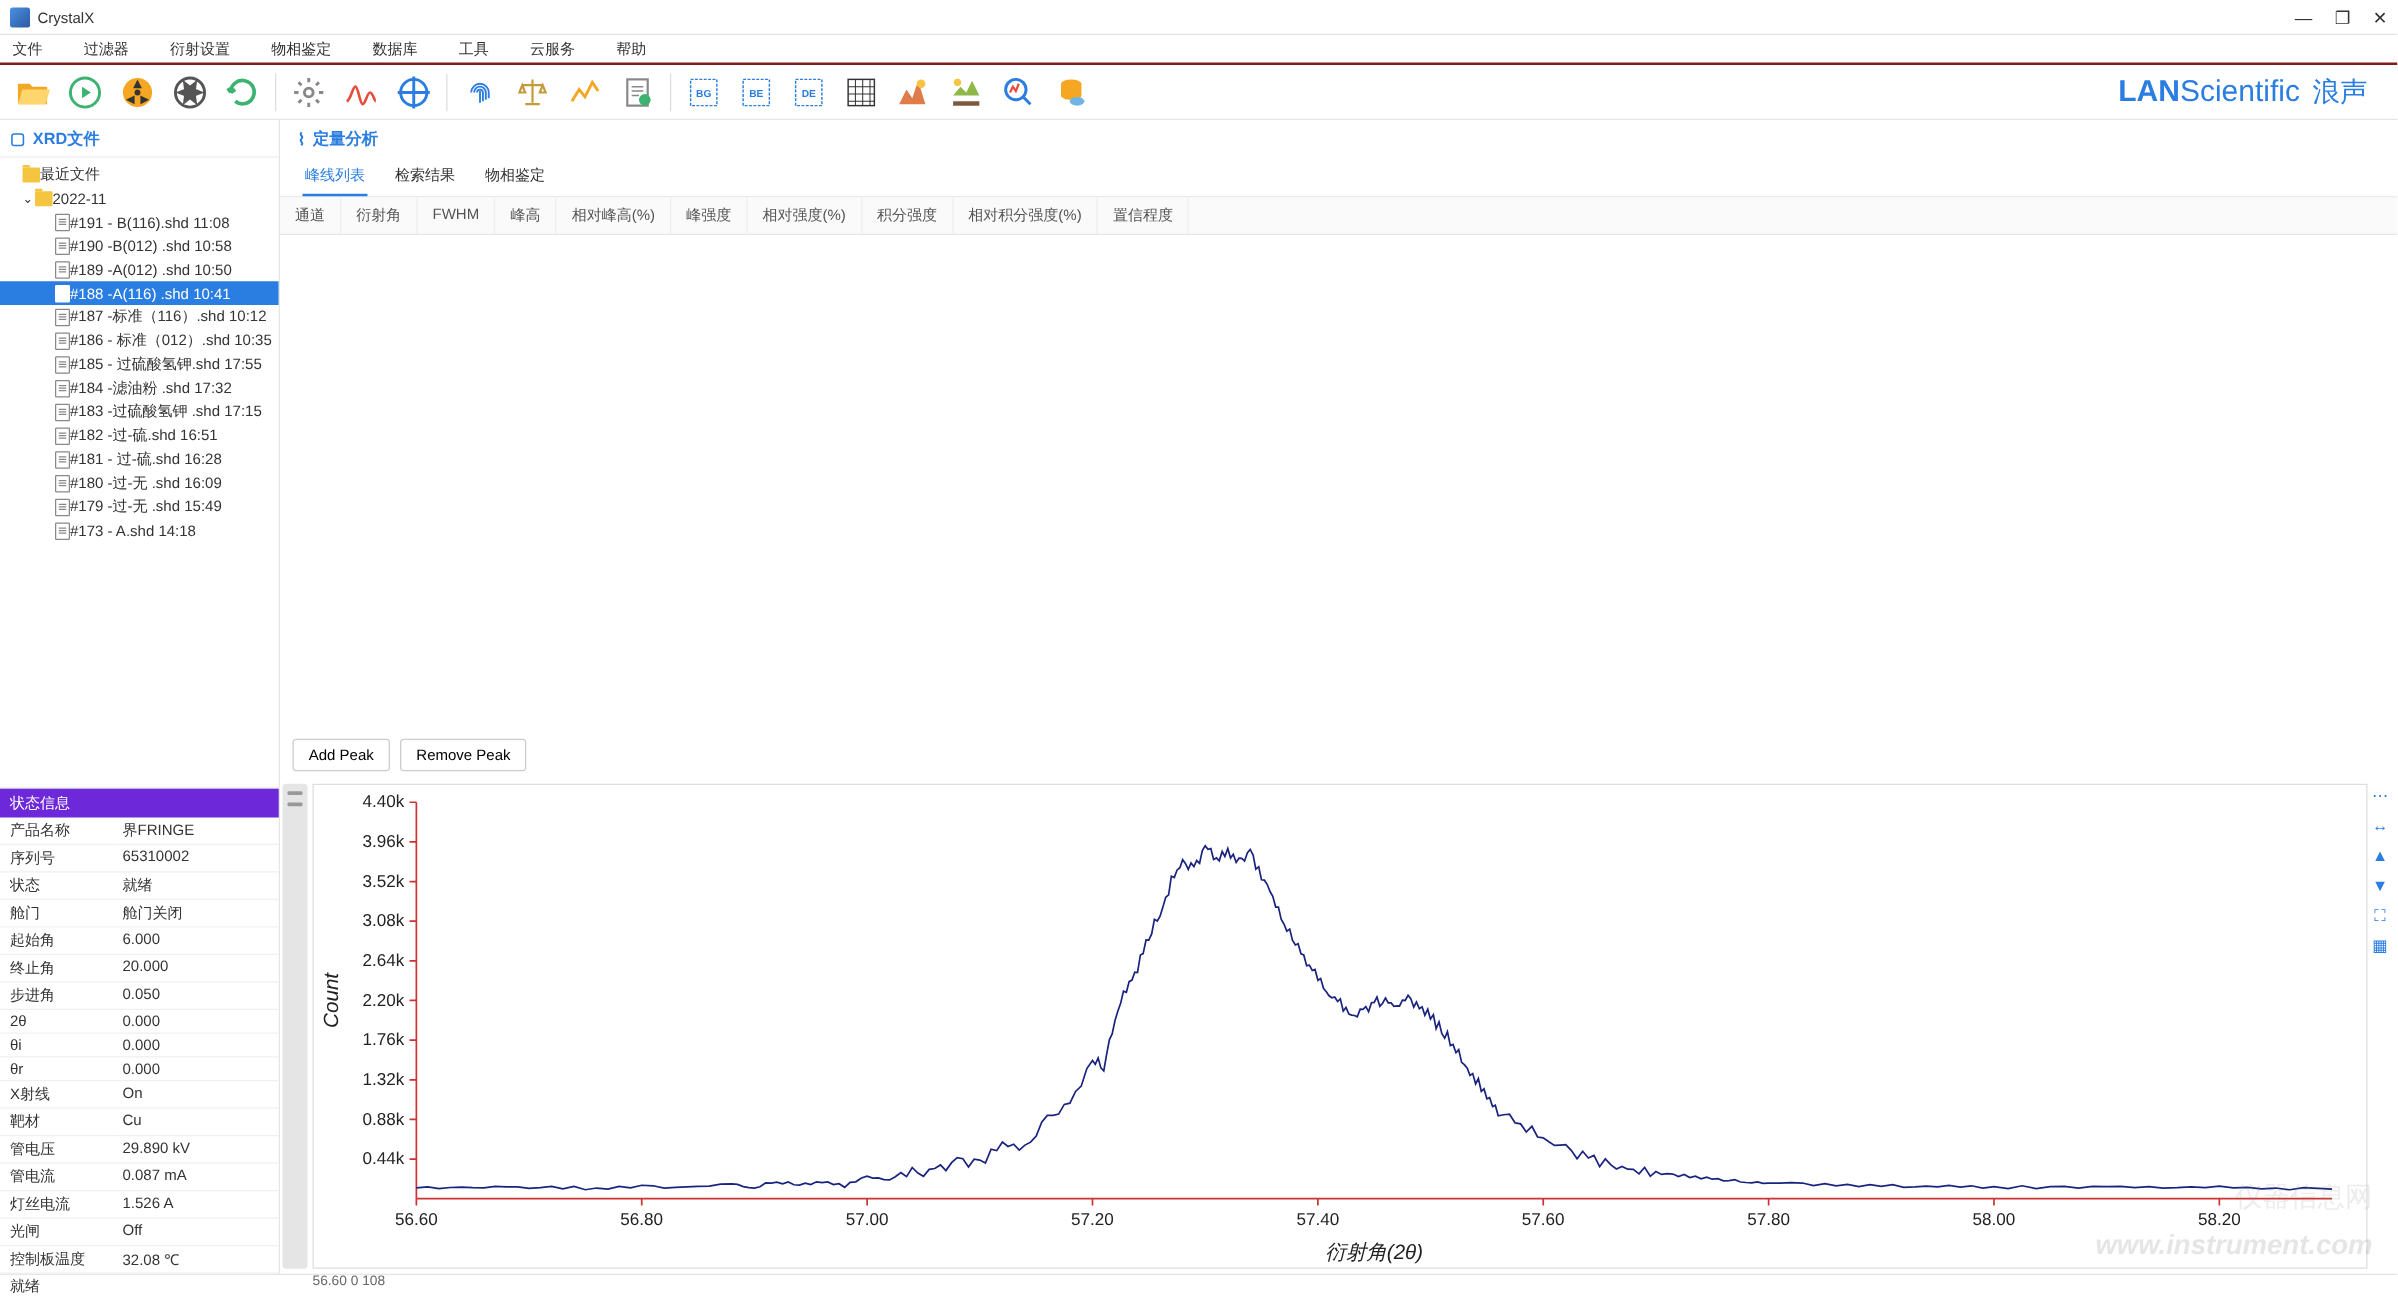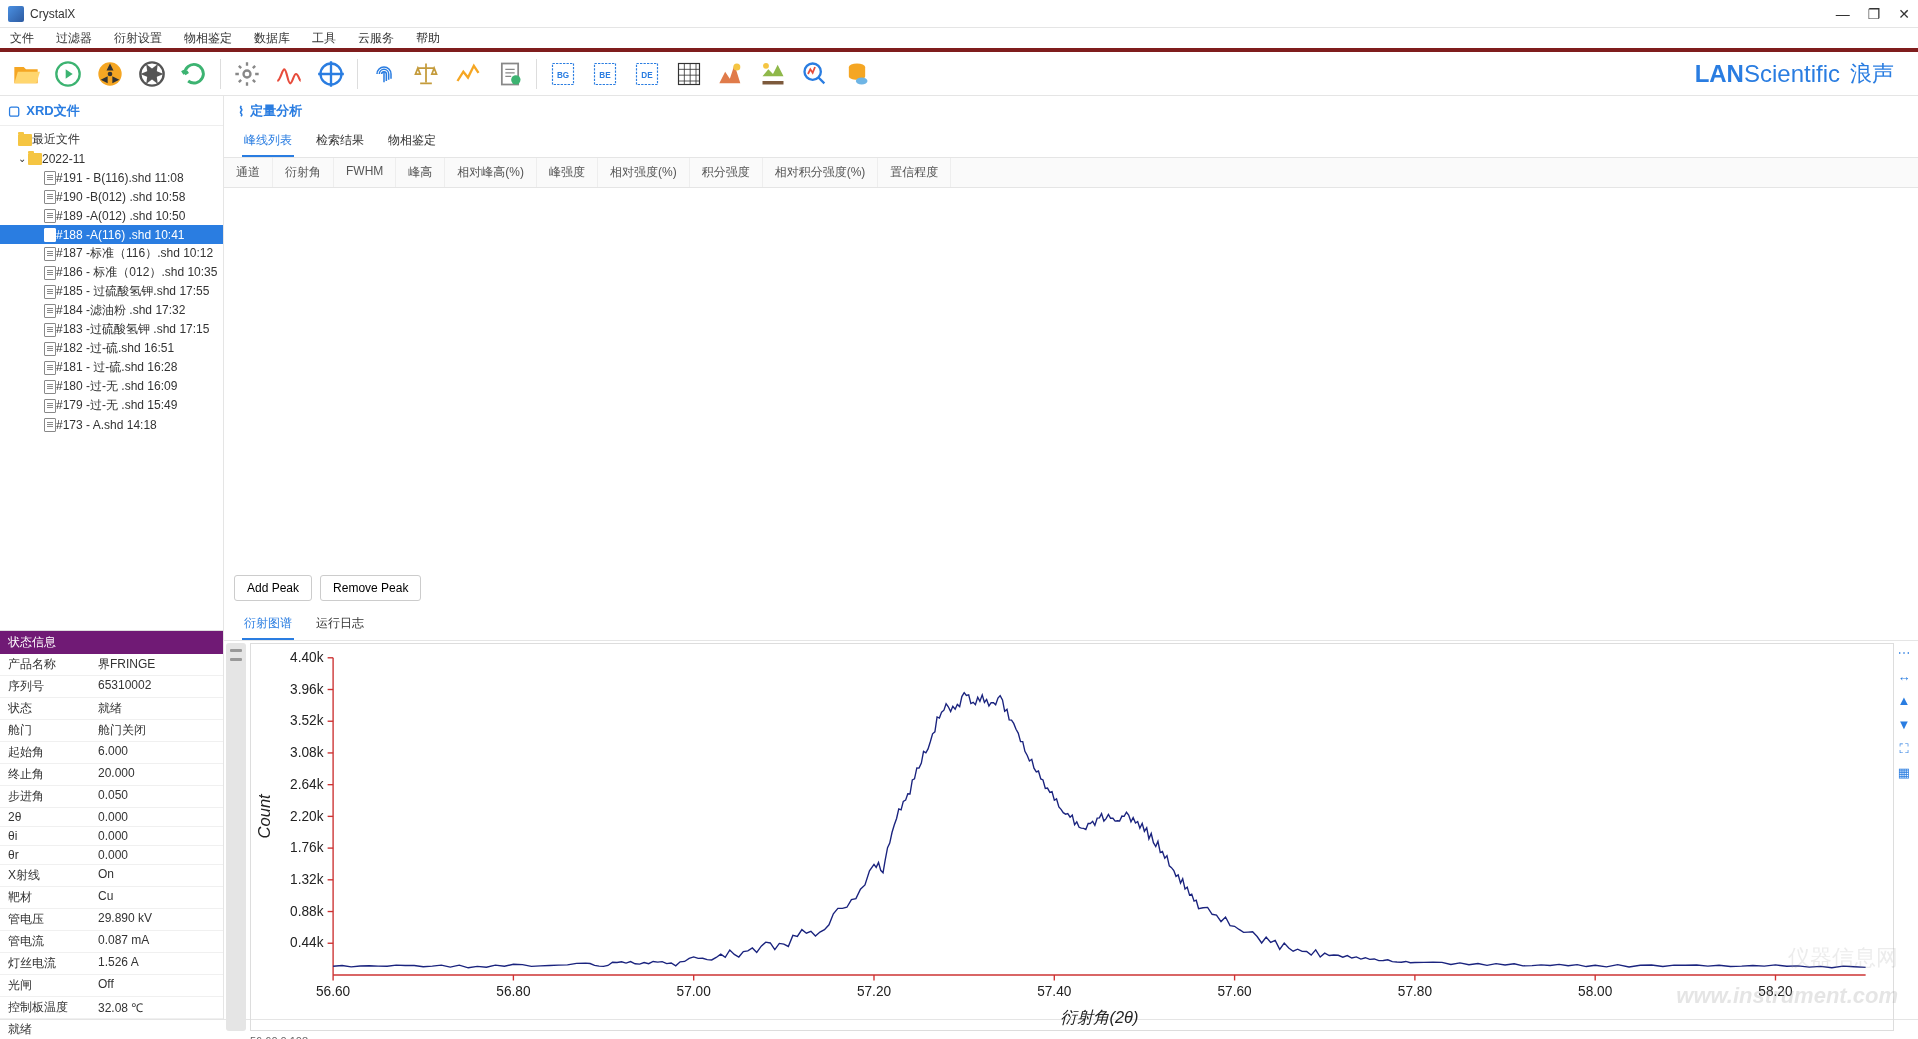--- a/index.html
+++ b/index.html
@@ -2,21 +2,21 @@
 <html><head>
 <meta charset="utf-8">
 <style>
 * { box-sizing: border-box; margin: 0; padding: 0; font-family: "Microsoft YaHei", sans-serif; }
 body { background: #fff; font-size: 12px; color: #333; overflow: hidden; }
 .titlebar { height: 28px; display: flex; align-items: center; padding: 0 8px; border-bottom: 1px solid #e5e5e5; }
 .titlebar .app-icon { width: 16px; height: 16px; background: linear-gradient(135deg,#4a90e2,#2d5aa0); border-radius: 2px; margin-right: 6px; }
 .titlebar .app-title { flex: 1; font-size: 12px; }
 .titlebar .win-controls { display: flex; gap: 18px; font-size: 14px; }
 .titlebar .win-controls span { cursor: pointer; }
-.menubar { height: 24px; display: flex; align-items: center; padding: 0 10px; gap: 22px; border-bottom: 4px solid #7f1d1d; font-size: 12px; }
+.menubar { height: 24px; display: flex; align-items: center; padding: 0 10px; gap: 33px; border-bottom: 2px solid #7f1d1d; font-size: 12px; }
 .menubar span { cursor: pointer; }
 .toolbar { height: 44px; display: flex; align-items: center; padding: 0 8px; border-bottom: 1px solid #e5e5e5; gap: 4px; }
 .toolbar .tb-group { display: flex; align-items: center; gap: 6px; }
 .toolbar .tb-sep { width: 1px; height: 30px; background: #ddd; margin: 0 4px; }
 .tb-btn { width: 36px; height: 36px; display: flex; align-items: center; justify-content: center; cursor: pointer; border-radius: 3px; }
 .tb-btn svg { width: 28px; height: 28px; }
 .brand { margin-left: auto; font-size: 24px; font-weight: 500; color: #2a7de1; display: flex; align-items: center; gap: 10px; padding-right: 16px; }
 .brand .cn { font-size: 22px; }
 .main { display: flex; height: calc(100vh - 28px - 24px - 44px - 20px); }
 .left-panel { width: 224px; display: flex; flex-direction: column; border-right: 1px solid #e5e5e5; }
@@ -28,21 +28,21 @@
 .tree-item.file { padding-left: 44px; }
 .tree-item.selected { background: #2a7de1; color: #fff; padding-left: 44px; }
 .folder-icon { width: 14px; height: 12px; background: #f5c542; border-radius: 1px; position: relative; }
 .folder-icon::before { content: ''; position: absolute; top: -2px; left: 0; width: 6px; height: 2px; background: #f5c542; border-radius: 1px 1px 0 0; }
 .file-icon { width: 12px; height: 14px; border: 1px solid #888; border-radius: 1px; position: relative; background: #fff; }
 .file-icon::after { content: ''; position: absolute; top: 3px; left: 2px; right: 2px; height: 1px; background: #888; box-shadow: 0 2px 0 #888, 0 4px 0 #888; }
 .tree-item.selected .file-icon { border-color: #fff; }
 .tree-item.selected .file-icon::after { background: #fff; box-shadow: 0 2px 0 #fff, 0 4px 0 #fff; }
 .expand { width: 10px; font-size: 10px; }
 .status-panel { border-top: 1px solid #ddd; }
-.status-header { background: #701a75; color: #fff; padding: 3px 8px; font-size: 12px; }
+.status-header { background: #6d28d9; color: #fff; padding: 3px 8px; font-size: 12px; }
 .status-grid { display: grid; grid-template-columns: 90px 1fr; }
 .status-grid > div { padding: 2px 8px; font-size: 12px; border-bottom: 1px solid #f0f0f0; }
 .right-panel { flex: 1; display: flex; flex-direction: column; }
 .qa-header { height: 30px; display: flex; align-items: center; padding: 0 14px; gap: 6px; color: #2a7de1; font-weight: 600; font-size: 13px; }
 .tabs { display: flex; gap: 20px; padding: 0 18px; border-bottom: 1px solid #e5e5e5; }
 .tab { padding: 6px 2px; font-size: 12px; cursor: pointer; border-bottom: 2px solid transparent; }
 .tab.active { color: #2a7de1; border-bottom-color: #2a7de1; }
 .table-header { display: flex; border-bottom: 1px solid #e5e5e5; background: #fafafa; }
 .th { padding: 6px 12px; font-size: 12px; color: #555; border-right: 1px solid #eee; }
 .table-body { flex: 1; min-height: 80px; }
@@ -361,24 +361,20 @@
         <div class="th">相对强度(%)</div>
         <div class="th">积分强度</div>
         <div class="th">相对积分强度(%)</div>
         <div class="th">置信程度</div>
       </div>
     <div class="table-body" style="flex:1"></div>
     <div class="peak-buttons">
       <button>Add Peak</button>
       <button>Remove Peak</button>
     </div>
-    <div class="tabs" id="tabs2">
-        <div class="tab active">衍射图谱</div>
-        <div class="tab">运行日志</div>
-      </div>
     <div class="chart-container" style="height:320px">
       <div class="chart-area">
         <div class="chart-left-tools">
             <span></span>
             <span></span>
           </div>
         <div class="chart-canvas-wrap">
           <svg class="chart" id="chart-svg" viewBox="0 0 1200 280" preserveAspectRatio="none">
               <line x1="60" y1="10" x2="60" y2="240" stroke="#c33" stroke-width="1"></line>
               <line x1="60" y1="240" x2="1180" y2="240" stroke="#c33" stroke-width="1"></line>

